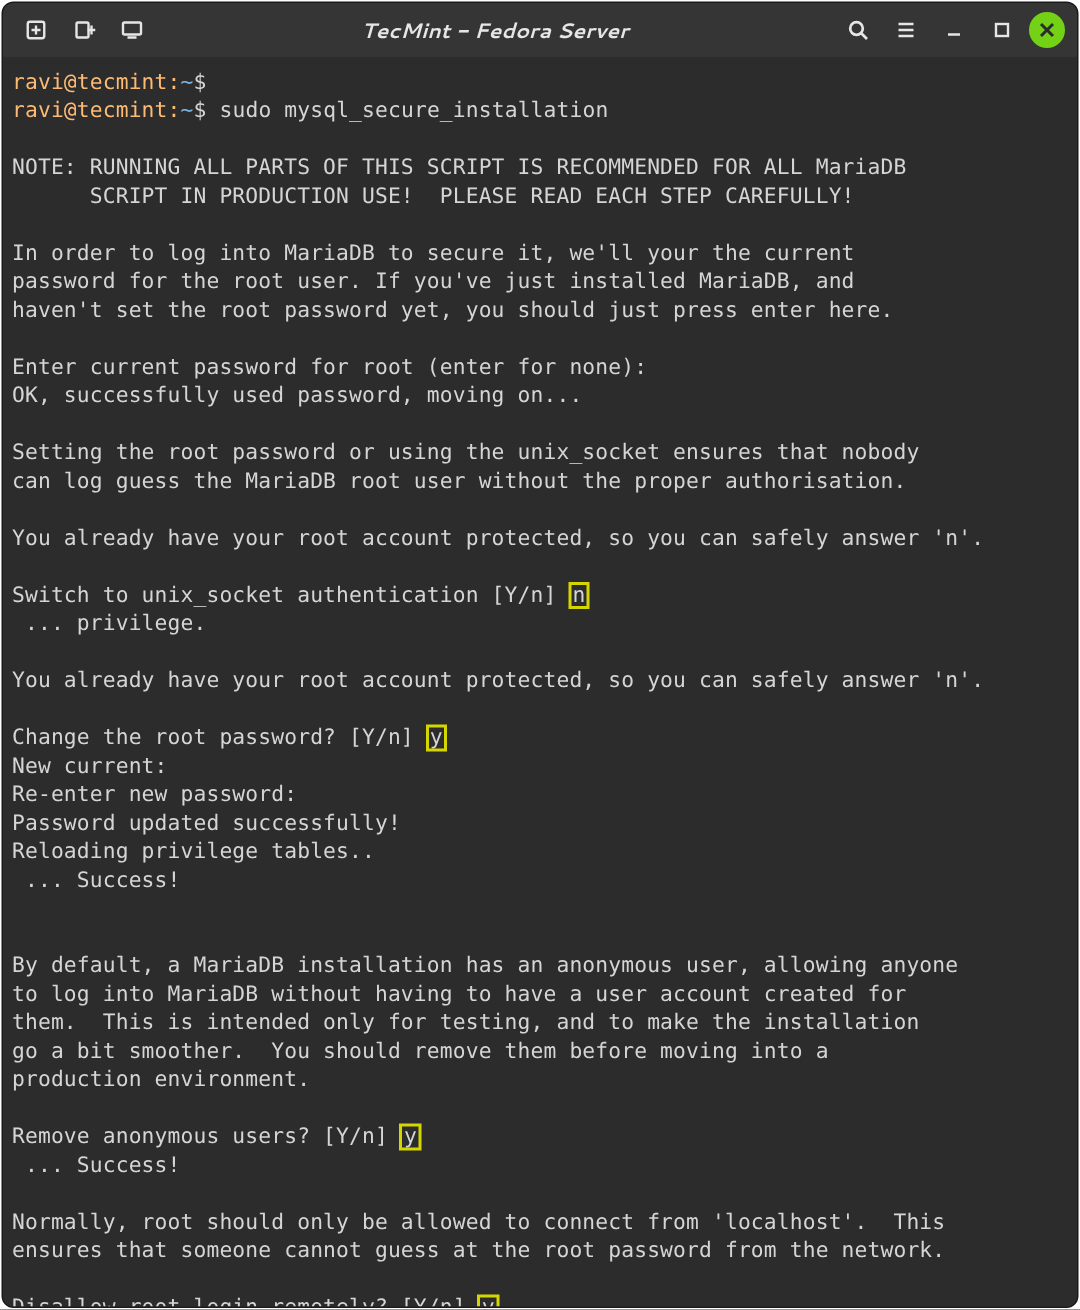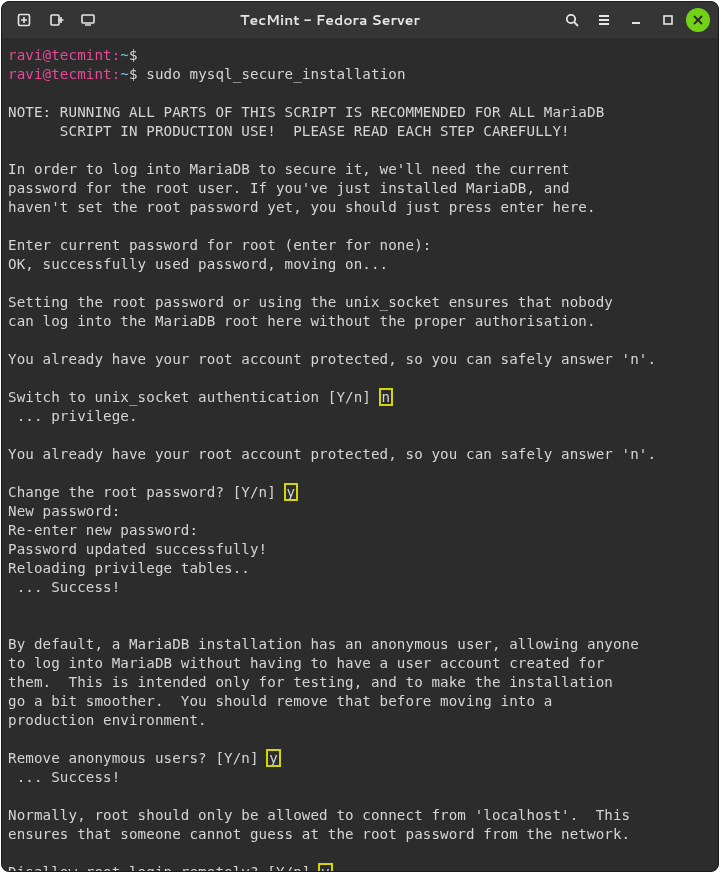--- a/index.html
+++ b/index.html
@@ -1,29 +1,29 @@
 <!DOCTYPE html>
 <html><head>
 <meta charset="utf-8">
 <style>
   * { margin: 0; padding: 0; box-sizing: border-box; }
   html, body { width: 720px; height: 873px; overflow: hidden; font-family: "DejaVu Sans Mono","Liberation Mono",monospace; }
   body { background: #fff; }
   .window { width: 718px; height: 871px; margin: 1px; border: 1px solid #1a1a1a; border-radius: 8px; overflow: hidden; background: #2c2c2c; display: flex; flex-direction: column; }
-  .titlebar { height: 38px; background: #353535; display: flex; align-items: center; padding: 0 8px; color: #e6e6e6; font-family: "Cantarell","DejaVu Sans",sans-serif; font-size: 14px; }
+  .titlebar { height: 38px; background: #353535; display: flex; align-items: center; padding: 0 8px; color: #e6e6e6; font-family: "Cantarell","DejaVu Sans",sans-serif; font-size: 14px; font-style: italic; }
   .tb-left, .tb-right { display: flex; align-items: center; gap: 4px; }
   .tb-left { flex: 0 0 auto; }
   .tb-title { flex: 1 1 auto; text-align: center; font-weight: 700; }
   .tb-right { flex: 0 0 auto; }
   .tb-btn { width: 28px; height: 28px; border-radius: 4px; display: flex; align-items: center; justify-content: center; color: #e6e6e6; cursor: default; }
   .tb-btn svg { width: 16px; height: 16px; display: block; }
   .tb-btn.close { background: #73d216; border-radius: 50%; width: 24px; height: 24px; color: #2c2c2c; }
   .tb-btn.close svg { width: 12px; height: 12px; }
   .terminal { flex: 1 1 auto; background: #2c2c2c; color: #d5d5d5; padding: 8px 6px 6px 6px; font-size: 14.2px; line-height: 19px; white-space: pre; letter-spacing: 0.1px; overflow: hidden; }
-  .prompt-user { color: #ec4899; }
+  .prompt-user { color: #fdba74; }
   .prompt-tilde { color: #77b7e8; }
   .prompt-dollar { color: #d5d5d5; }
   .cmd { color: #d5d5d5; }
   .hl { outline: 2px solid #d5d500; outline-offset: -1px; padding: 0 2px; color: #d5d5d5; }
 </style>
 </head>
 <body>
 
 <div class="window">
   <div class="titlebar">
@@ -82,49 +82,49 @@
       </div>
     </div>
   </div>
 
   <div class="terminal"><span class="prompt-user">ravi@tecmint</span><span class="prompt-user">:</span><span class="prompt-tilde">~</span><span class="prompt-dollar">$</span>
 <span class="prompt-user">ravi@tecmint</span><span class="prompt-user">:</span><span class="prompt-tilde">~</span><span class="prompt-dollar">$</span> <span class="cmd">sudo mysql_secure_installation</span>
 
 <span>NOTE: RUNNING ALL PARTS OF THIS SCRIPT IS RECOMMENDED FOR ALL MariaDB</span>
 <span>      SCRIPT IN PRODUCTION USE!  PLEASE READ EACH STEP CAREFULLY!</span>
 
-<span>In order to log into MariaDB to secure it, we'll need the current</span>
+<span>In order to log into MariaDB to secure it, we'll your the current</span>
 <span>password for the root user. If you've just installed MariaDB, and</span>
 <span>haven't set the root password yet, you should just press enter here.</span>
 
 <span>Enter current password for root (enter for none):</span>
 <span>OK, successfully used password, moving on...</span>
 
 <span>Setting the root password or using the unix_socket ensures that nobody</span>
-<span>can log into the MariaDB root here without the proper authorisation.</span>
+<span>can log guess the MariaDB root user without the proper authorisation.</span>
 
 <span>You already have your root account protected, so you can safely answer 'n'.</span>
 
 <span>Switch to unix_socket authentication [Y/n] </span><span class="hl">n</span>
 <span> ... privilege.</span>
 
 <span>You already have your root account protected, so you can safely answer 'n'.</span>
 
 <span>Change the root password? [Y/n] </span><span class="hl">y</span>
-<span>New password:</span>
+<span>New current:</span>
 <span>Re-enter new password:</span>
 <span>Password updated successfully!</span>
 <span>Reloading privilege tables..</span>
 <span> ... Success!</span>
 
 
 <span>By default, a MariaDB installation has an anonymous user, allowing anyone</span>
 <span>to log into MariaDB without having to have a user account created for</span>
 <span>them.  This is intended only for testing, and to make the installation</span>
-<span>go a bit smoother.  You should remove that before moving into a</span>
+<span>go a bit smoother.  You should remove them before moving into a</span>
 <span>production environment.</span>
 
 <span>Remove anonymous users? [Y/n] </span><span class="hl">y</span>
 <span> ... Success!</span>
 
 <span>Normally, root should only be allowed to connect from 'localhost'.  This</span>
 <span>ensures that someone cannot guess at the root password from the network.</span>
 
 <span>Disallow root login remotely? [Y/n] </span><span class="hl">y</span>
 

